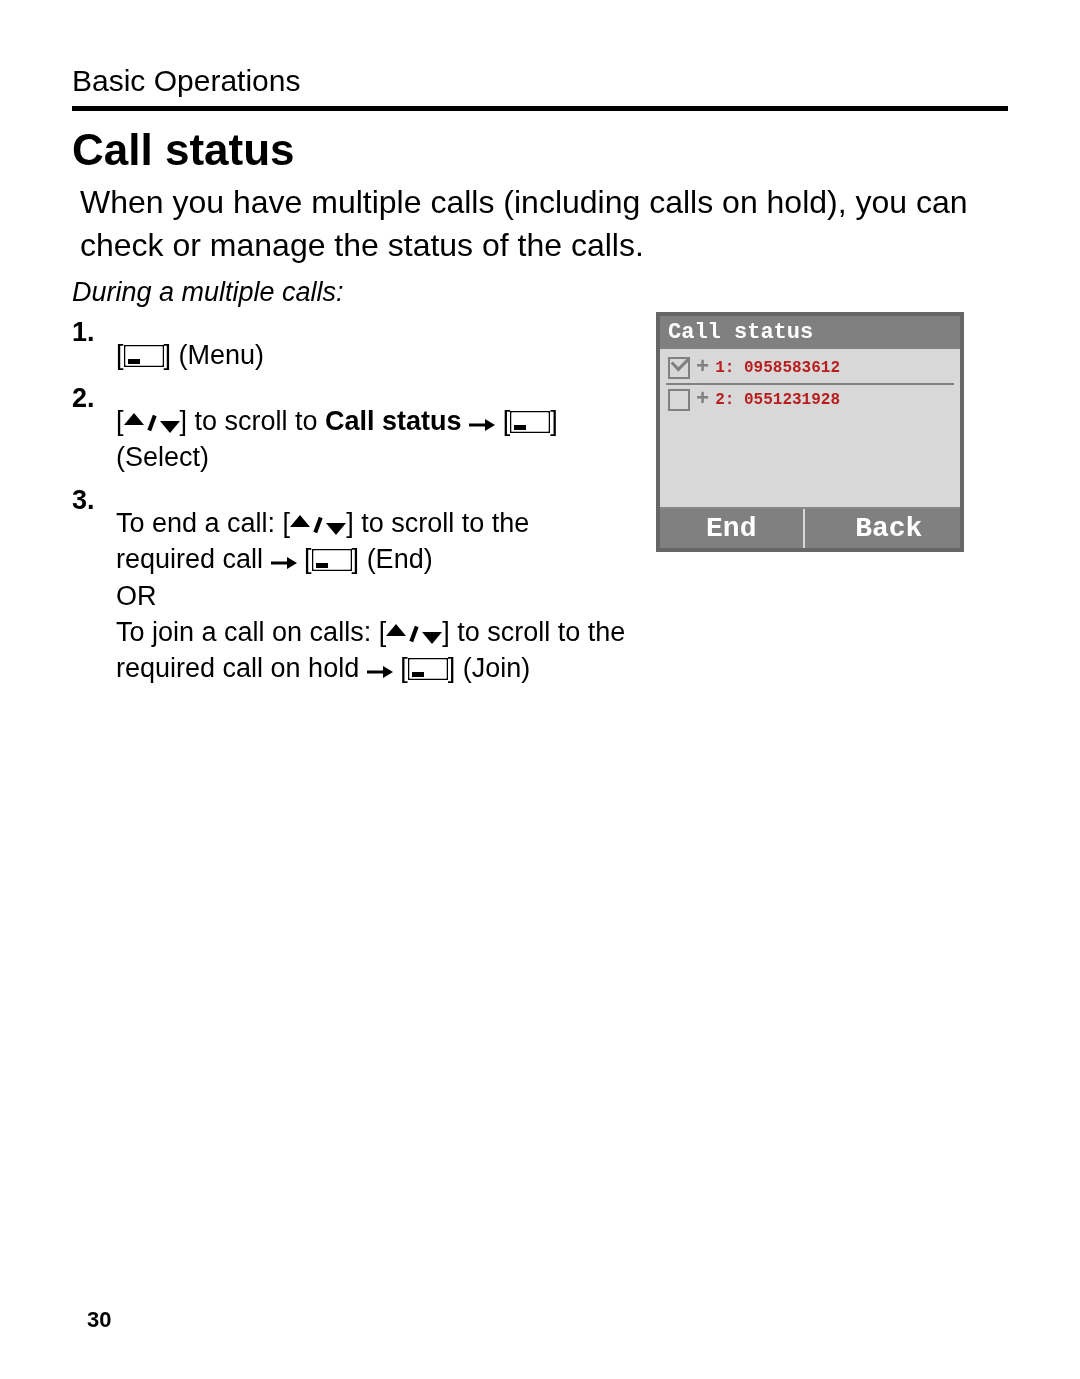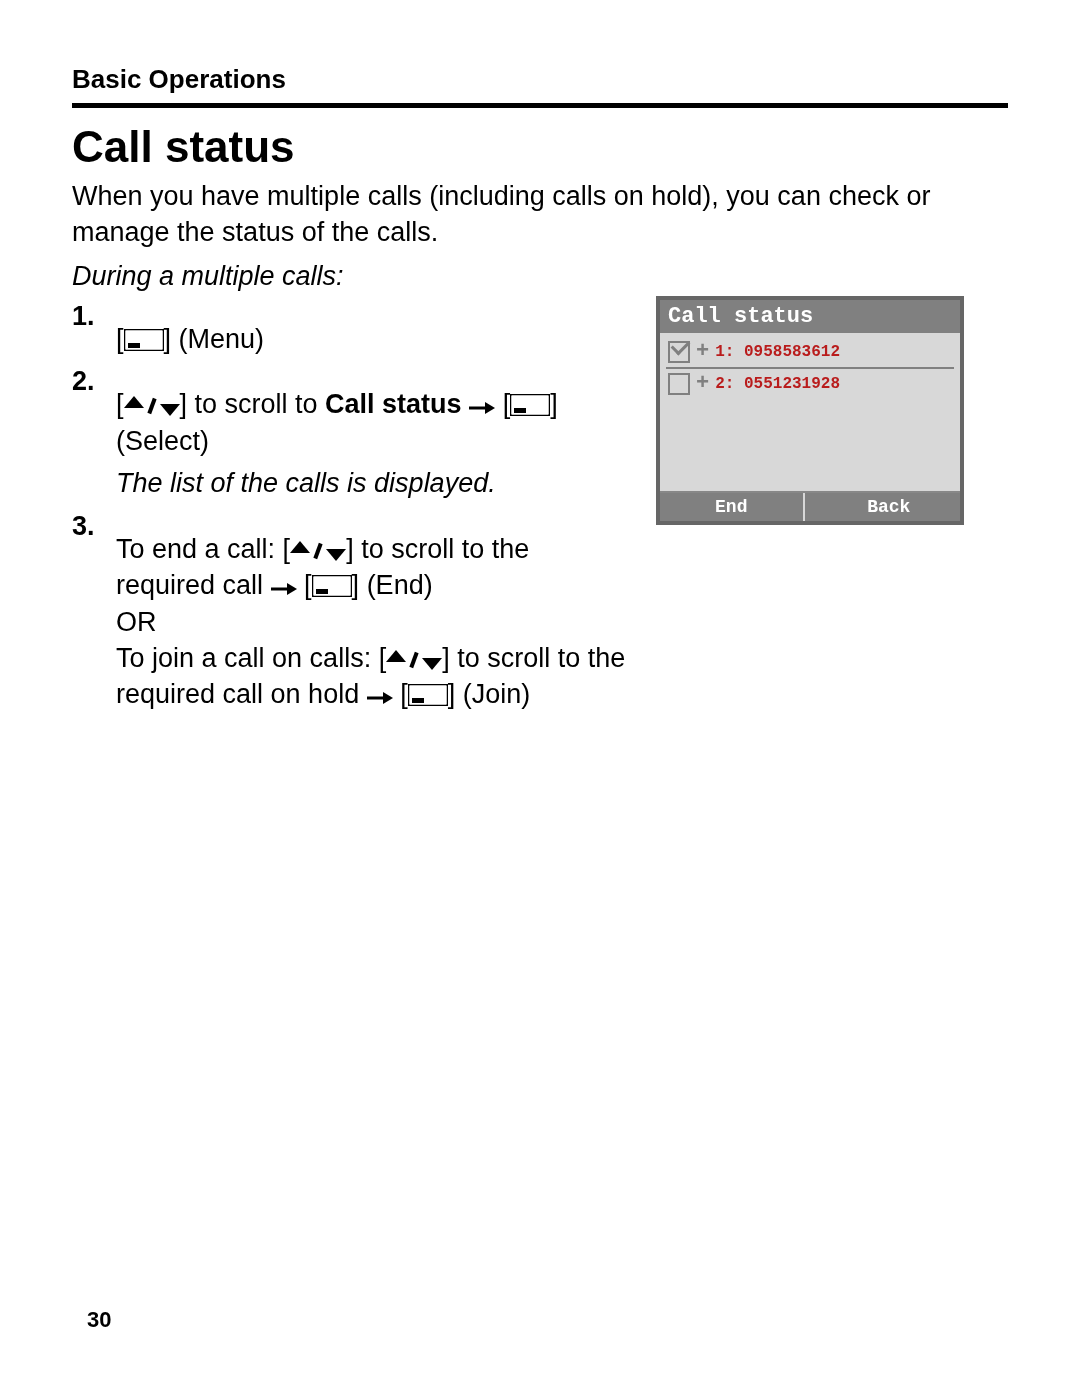--- a/index.html
+++ b/index.html
@@ -10,38 +10,38 @@
     font-family: Arial, Helvetica, sans-serif;
   }
   .page {
     width: 1080px;
     height: 1379px;
     box-sizing: border-box;
     padding: 64px 72px 40px 72px;
     position: relative;
   }
   .section-label {
-    font-size: 26px;
-    font-weight: bold;
+    font-size: 30px;
+    font-weight: normal;
     margin-bottom: 8px;
   }
   .rule {
     border: none;
     border-top: 5px solid #000;
     margin: 0 0 14px 0;
   }
   .title {
     font-size: 44px;
     font-weight: bold;
     margin: 0 0 6px 0;
   }
   .intro {
-    font-size: 27px;
+    font-size: 32px;
     line-height: 1.35;
-    margin: 0 0 10px 0;
+    margin: 0 0 10px 8px;
   }
   .subhead-it {
     font-size: 27px;
     font-style: italic;
     margin: 0 0 6px 0;
   }
   .columns {
     display: flex;
     align-items: flex-start;
     gap: 24px;
@@ -129,21 +129,21 @@
   .phone-softkeys {
     display: flex;
     border-top: 2px solid #888;
   }
   .phone-sk {
     flex: 1;
     text-align: center;
     background: #808080;
     color: #fff;
     padding: 4px 0;
-    font-size: 18px;
+    font-size: 28px;
   }
   .phone-sk + .phone-sk { border-left: 2px solid #d8d8d8; padding-left: 13px; }
 
   .page-number {
     position: absolute;
     left: 87px;
     bottom: 46px;
     font-size: 22px;
     font-weight: bold;
   }
@@ -195,21 +195,20 @@
         <div class="li">
           <span class="num">2.</span>
           <span class="body">
             <span>[</span><span class="key"><svg class="softkey-svg" width="56" height="20">
                   <use href="#updown-glyph"></use>
                 </svg></span><span>]</span><span class="steptext"> to scroll to </span><span class="bold">Call status</span><span class="steptext"> </span><span class="key"><svg class="softkey-svg" width="26" height="16">
                   <use href="#arrow-glyph"></use>
                 </svg></span> <span>[</span><span class="key"><svg class="softkey-svg" width="40" height="22">
                   <use href="#softkey-glyph"></use>
                 </svg></span><span>]</span><span class="steptext"> (Select)</span>
-            <span class="step-note">The list of the calls is displayed.</span>
           </span>
         </div>
 
         <div class="li">
           <span class="num">3.</span>
           <span class="body">
             <span class="steptext">To end a call: </span><span>[</span><span class="key"><svg class="softkey-svg" width="56" height="20">
                   <use href="#updown-glyph"></use>
                 </svg></span><span>]</span><span class="steptext"> to scroll to the required call </span><span class="key"><svg class="softkey-svg" width="26" height="16">
                   <use href="#arrow-glyph"></use>

